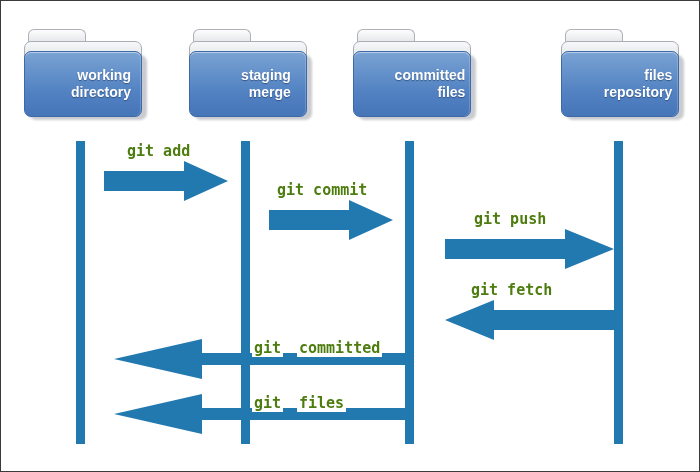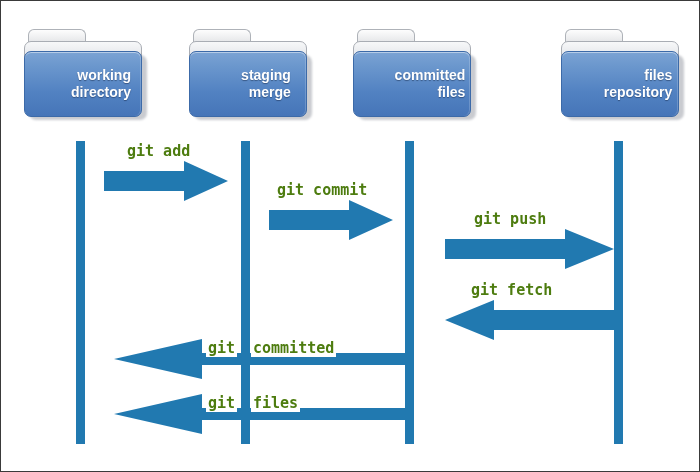--- a/index.html
+++ b/index.html
@@ -106,20 +106,21 @@
     font-size: 15px;
     font-weight: bold;
     color: #4d7c0f;
     white-space: nowrap;
     letter-spacing: 0px;
     user-select: none;
   }
   .cmd-label.boxed {
     background: #ffffff;
     padding: 0 2px;
+    margin-left: 46px;
   }
 </style>
 </head>
 <body>
 
 <div id="canvas">
 
   <div class="folder" style="left:23px; top:28px;">
     <div class="folder-tab"></div>
     <div class="folder-back"></div>

